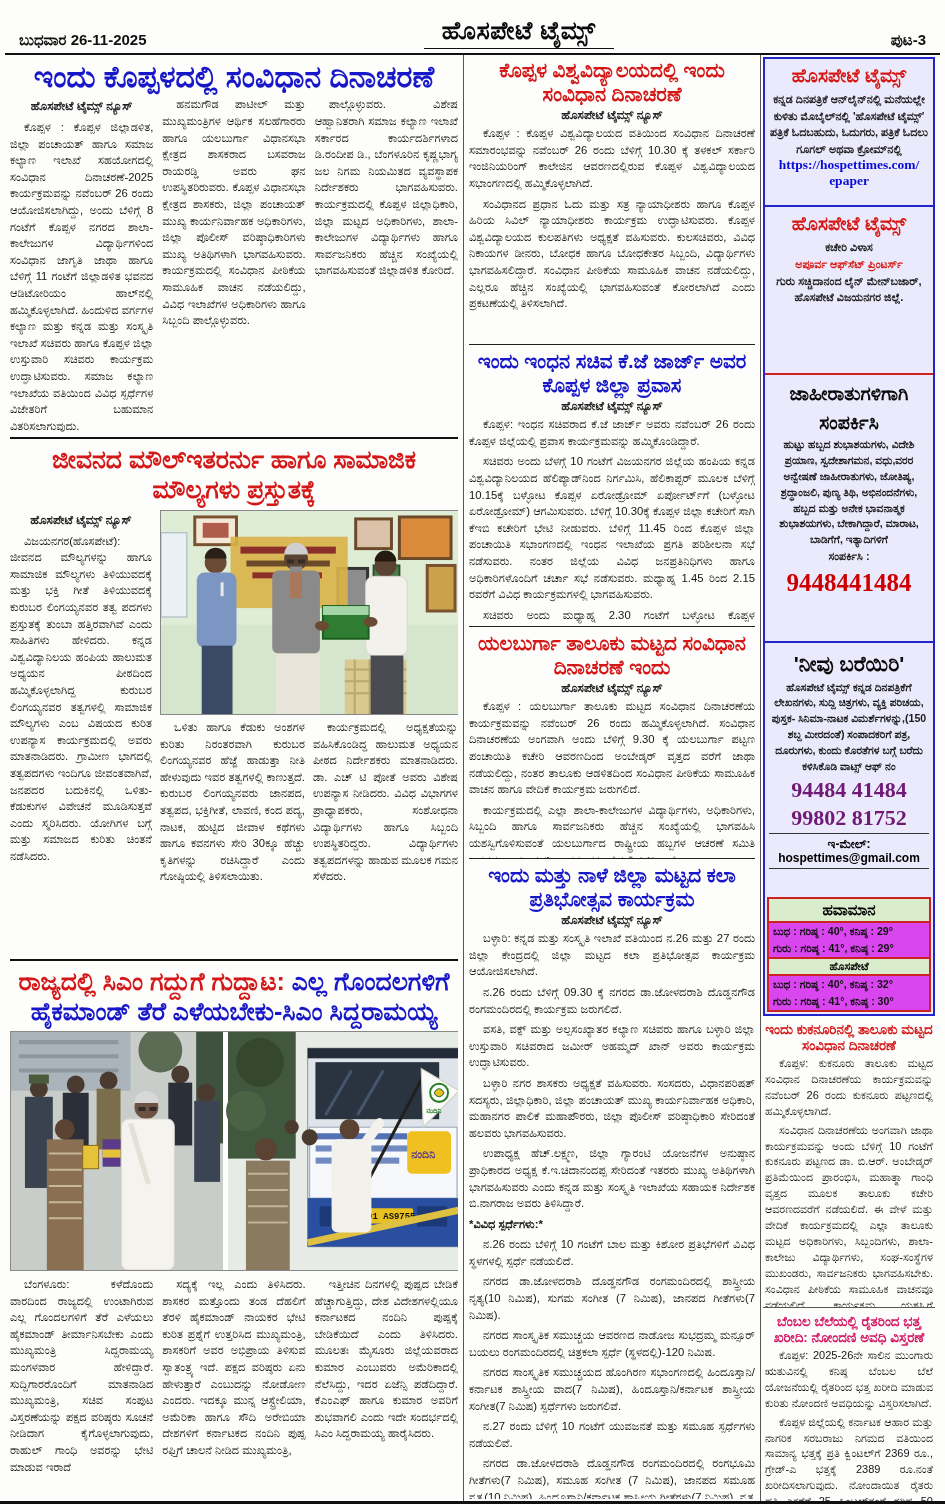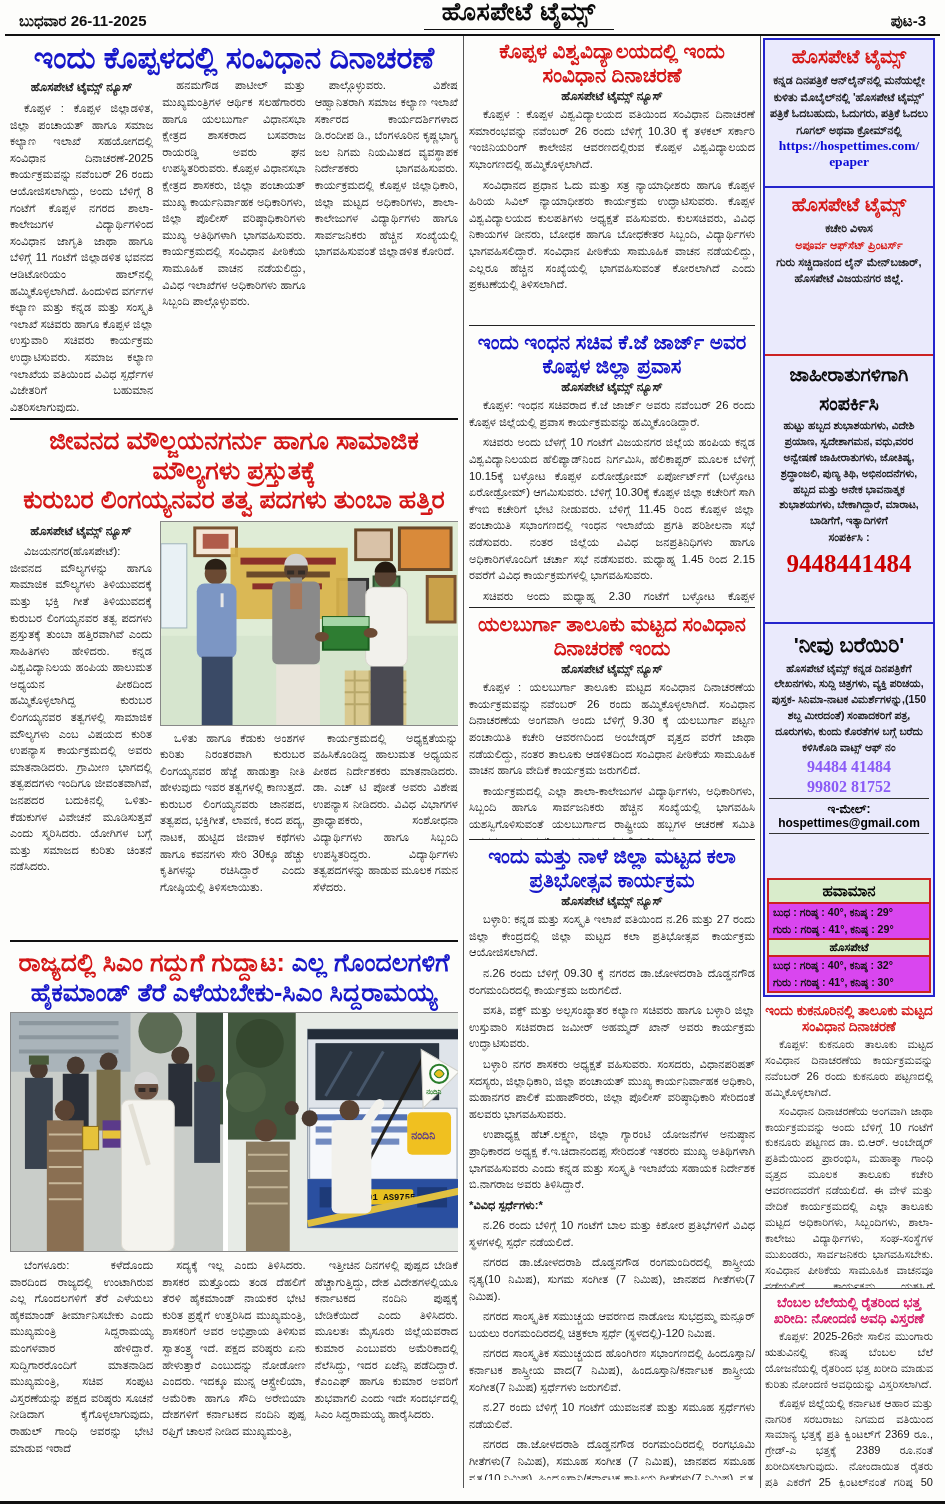--- a/index.html
+++ b/index.html
@@ -1,19 +1,19 @@
 <!DOCTYPE html>
 <html><head>
 <meta charset="utf-8">
 <style>
   html,body{margin:0;padding:0;background:#e9e9e9;}
   .page{width:945px;height:1504px;margin:0 auto;background:#fdfdfb;font-family:"Liberation Sans",sans-serif;
         box-sizing:border-box;padding:0 5px;position:relative;border-bottom:3px solid #111;overflow:hidden;}
   
-  .hdr{display:flex;justify-content:space-between;align-items:flex-end;height:36px;
+  .hdr{display:flex;justify-content:space-between;align-items:flex-end;height:55px;
        padding:8px 14px 4px 14px;border-bottom:2px solid #111;box-sizing:border-box;}
   .hdr-date,.hdr-page{font-size:15px;font-weight:bold;color:#111;}
   .masthead{font-size:25px;font-weight:bold;color:#0a0a0a;letter-spacing:.5px;border-bottom:1px solid #111;padding:0 18px 2px;}
   
   .main{display:grid;grid-template-columns:458px 298px 176px;height:1452px;}
   .zone{box-sizing:border-box;padding:2px 5px;overflow:hidden;}
   .zone-mid{border-left:1px solid #555;border-right:1px solid #555;}
   article{overflow:hidden;box-sizing:border-box;}
   .sep-b{border-bottom:2px solid #111;}
   
@@ -34,21 +34,21 @@
   
   .photo{display:block;border:1px solid #888;background:#ccc;}
   
   .sidebox{border:2px solid #2424cc;background:#eaeafc;box-sizing:border-box;}
   .side-sec{padding:5px 4px;text-align:center;box-sizing:border-box;overflow:hidden;}
   .side-title{font-size:19px;font-weight:bold;color:#d41717;text-shadow:0 0 1px #fff;margin:1px 0 4px;}
   .side-body{font-size:11px;font-weight:bold;line-height:1.5;color:#1a1a1a;text-align:center;}
   .side-url{font-size:13.5px;font-weight:bold;color:#0b0bd6;font-family:Liberation Serif, serif;}
   .side-big{font-size:19px;font-weight:bold;color:#0a0a0a;line-height:1.5;}
   .phone-red{font-size:25px;font-weight:bold;color:#cc0000;font-family:"Liberation Serif",serif;margin:4px 0;}
-  .phone-blk{font-size:16px;font-weight:bold;color:#8b5cf6;font-family:"Liberation Serif",serif;margin:2px 0;}
+  .phone-blk{font-size:22px;font-weight:bold;color:#701a75;font-family:"Liberation Serif",serif;margin:2px 0;}
   .sec-line-red{border-top:2px solid #cc2222;}
   .sec-line-blue{border-top:2px solid #2424cc;}
   .email-strip{border-top:1.5px solid #333;border-bottom:1.5px solid #333;padding:3px 2px;font-size:12px;font-weight:bold;}
   .weather{border:2px solid #cc2222;margin:4px 2px 2px;background:#d946ef;}
   .weather-title{background:#d9eccb;border-bottom:2px solid #cc2222;font-size:15px;font-weight:bold;text-align:center;padding:2px 0;}
   .weather-city{background:#d9eccb;border-top:2px solid #cc2222;border-bottom:2px solid #cc2222;font-size:11px;font-weight:bold;text-align:center;padding:1px 0;}
   .weather-row{font-size:10.6px;font-weight:bold;text-align:left;padding:2px 4px;color:#111;}
   
   .r-art{padding:4px 2px;}
   .r-art .body-text p{margin-bottom:3px;}
@@ -79,22 +79,21 @@
             <p>ಹನಮಗೌಡ ಪಾಟೀಲ್ ಮತ್ತು ಮುಖ್ಯಮಂತ್ರಿಗಳ ಆರ್ಥಿಕ ಸಲಹೆಗಾರರು ಹಾಗೂ ಯಲಬುರ್ಗಾ ವಿಧಾನಸಭಾ ಕ್ಷೇತ್ರದ ಶಾಸಕರಾದ ಬಸವರಾಜ ರಾಯರಡ್ಡಿ ಅವರು ಘನ ಉಪಸ್ಥಿತರಿರುವರು. ಕೊಪ್ಪಳ ವಿಧಾನಸಭಾ ಕ್ಷೇತ್ರದ ಶಾಸಕರು, ಜಿಲ್ಲಾ ಪಂಚಾಯತ್ ಮುಖ್ಯ ಕಾರ್ಯನಿರ್ವಾಹಕ ಅಧಿಕಾರಿಗಳು, ಜಿಲ್ಲಾ ಪೊಲೀಸ್ ವರಿಷ್ಠಾಧಿಕಾರಿಗಳು ಮುಖ್ಯ ಅತಿಥಿಗಳಾಗಿ ಭಾಗವಹಿಸುವರು. ಕಾರ್ಯಕ್ರಮದಲ್ಲಿ ಸಂವಿಧಾನ ಪೀಠಿಕೆಯ ಸಾಮೂಹಿಕ ವಾಚನ ನಡೆಯಲಿದ್ದು, ವಿವಿಧ ಇಲಾಖೆಗಳ ಅಧಿಕಾರಿಗಳು ಹಾಗೂ ಸಿಬ್ಬಂದಿ ಪಾಲ್ಗೊಳ್ಳುವರು.</p>
           </div>
           <div class="col">
             <p>ಪಾಲ್ಗೊಳ್ಳುವರು. ವಿಶೇಷ ಆಹ್ವಾನಿತರಾಗಿ ಸಮಾಜ ಕಲ್ಯಾಣ ಇಲಾಖೆ ಸರ್ಕಾರದ ಕಾರ್ಯದರ್ಶಿಗಳಾದ ಡಿ.ರಂದೀಪ ಡಿ., ಬೆಂಗಳೂರಿನ ಕೃಷ್ಣಭಾಗ್ಯ ಜಲ ನಿಗಮ ನಿಯಮಿತದ ವ್ಯವಸ್ಥಾಪಕ ನಿರ್ದೇಶಕರು ಭಾಗವಹಿಸುವರು. ಕಾರ್ಯಕ್ರಮದಲ್ಲಿ ಕೊಪ್ಪಳ ಜಿಲ್ಲಾಧಿಕಾರಿ, ಜಿಲ್ಲಾ ಮಟ್ಟದ ಅಧಿಕಾರಿಗಳು, ಶಾಲಾ-ಕಾಲೇಜುಗಳ ವಿದ್ಯಾರ್ಥಿಗಳು ಹಾಗೂ ಸಾರ್ವಜನಿಕರು ಹೆಚ್ಚಿನ ಸಂಖ್ಯೆಯಲ್ಲಿ ಭಾಗವಹಿಸುವಂತೆ ಜಿಲ್ಲಾಡಳಿತ ಕೋರಿದೆ.</p>
           </div>
         </div>
       </article>
 
       <article class="sep-b" style="height:522px;padding-top:4px;">
         <h2 class="headline red hl-lg" style="margin-bottom:6px;">
-          <span>ಜೀವನದ ಮೌಲ್ಜಯನಗರ್ನು ಹಾಗೂ ಸಾಮಾಜಿಕ ಮೌಲ್ಯಗಳು ಪ್ರಸ್ತುತಕ್ಕೆ</span><br>
-          <span>ಕುರುಬರ ಲಿಂಗಯ್ಯನವರ ತತ್ವ ಪದಗಳು ತುಂಬಾ ಹತ್ತಿರ</span>
+          <span>ಜೀವನದ ಮೌಲ್ಇತರರ್ನು ಹಾಗೂ ಸಾಮಾಜಿಕ ಮೌಲ್ಯಗಳು ಪ್ರಸ್ತುತಕ್ಕೆ</span><br>
         </h2>
         <div style="display:flex;gap:8px;height:432px;">
           <div style="width:142px;flex:none;" class="body-text">
             <div class="byline">ಹೊಸಪೇಟೆ ಟೈಮ್ಸ್ ನ್ಯೂಸ್</div>
             <p>ವಿಜಯನಗರ(ಹೊಸಪೇಟೆ): ಜೀವನದ ಮೌಲ್ಯಗಳನ್ನು ಹಾಗೂ ಸಾಮಾಜಿಕ ಮೌಲ್ಯಗಳು ತಿಳಿಯುವದಕ್ಕೆ ಮತ್ತು ಭಕ್ತಿ ಗೀತೆ ತಿಳಿಯುವದಕ್ಕೆ ಕುರುಬರ ಲಿಂಗಯ್ಯನವರ ತತ್ವ ಪದಗಳು ಪ್ರಸ್ತುತಕ್ಕೆ ತುಂಬಾ ಹತ್ತಿರವಾಗಿವೆ ಎಂದು ಸಾಹಿತಿಗಳು ಹೇಳಿದರು. ಕನ್ನಡ ವಿಶ್ವವಿದ್ಯಾನಿಲಯ ಹಂಪಿಯ ಹಾಲುಮತ ಅಧ್ಯಯನ ಪೀಠದಿಂದ ಹಮ್ಮಿಕೊಳ್ಳಲಾಗಿದ್ದ ಕುರುಬರ ಲಿಂಗಯ್ಯನವರ ತತ್ವಗಳಲ್ಲಿ ಸಾಮಾಜಿಕ ಮೌಲ್ಯಗಳು ಎಂಬ ವಿಷಯದ ಕುರಿತ ಉಪನ್ಯಾಸ ಕಾರ್ಯಕ್ರಮದಲ್ಲಿ ಅವರು ಮಾತನಾಡಿದರು. ಗ್ರಾಮೀಣ ಭಾಗದಲ್ಲಿ ತತ್ವಪದಗಳು ಇಂದಿಗೂ ಜೀವಂತವಾಗಿವೆ, ಜನಪದರ ಬದುಕಿನಲ್ಲಿ ಒಳಿತು-ಕೆಡುಕುಗಳ ವಿವೇಚನೆ ಮೂಡಿಸುತ್ತವೆ ಎಂದು ಸ್ಮರಿಸಿದರು. ಯೋಗಿಗಳ ಬಗ್ಗೆ ಮತ್ತು ಸಮಾಜದ ಕುರಿತು ಚಿಂತನೆ ನಡೆಸಿದರು.</p>
           </div>
           <div style="flex:1;min-width:0;">
 
             <svg class="photo" viewBox="0 0 300 205" width="100%" height="203" preserveAspectRatio="none">
               <rect x="0" y="0" width="300" height="205" fill="#d6e5ce"></rect>

